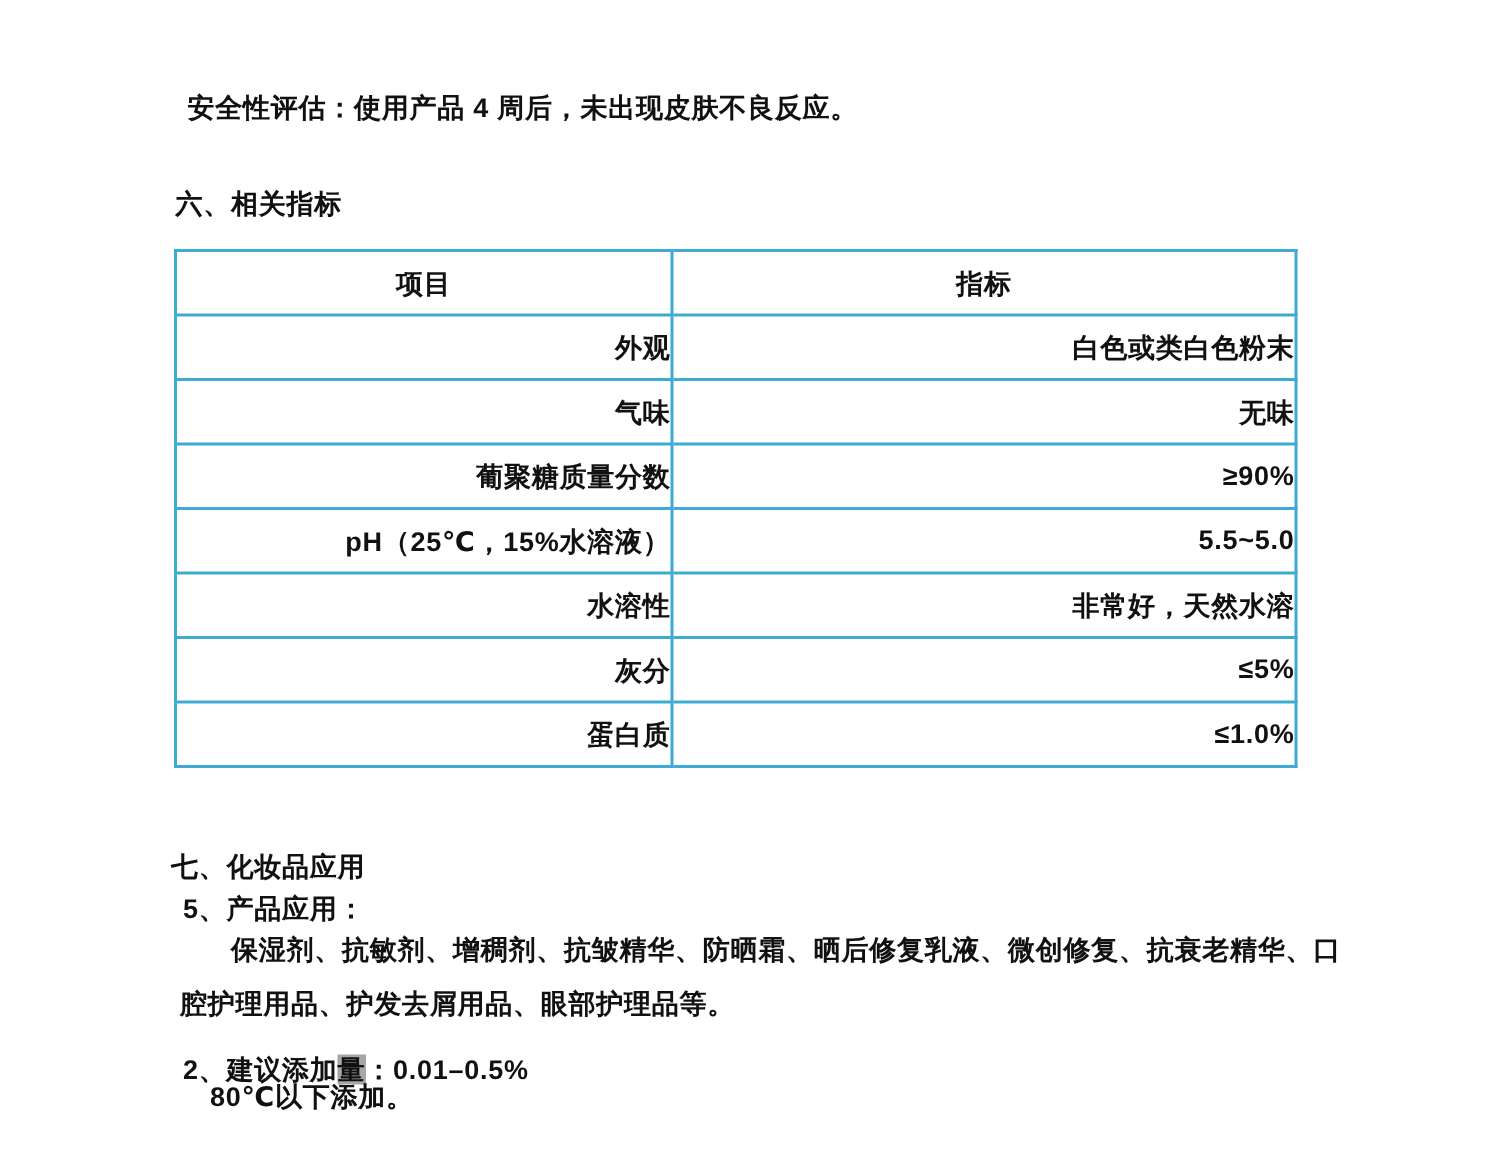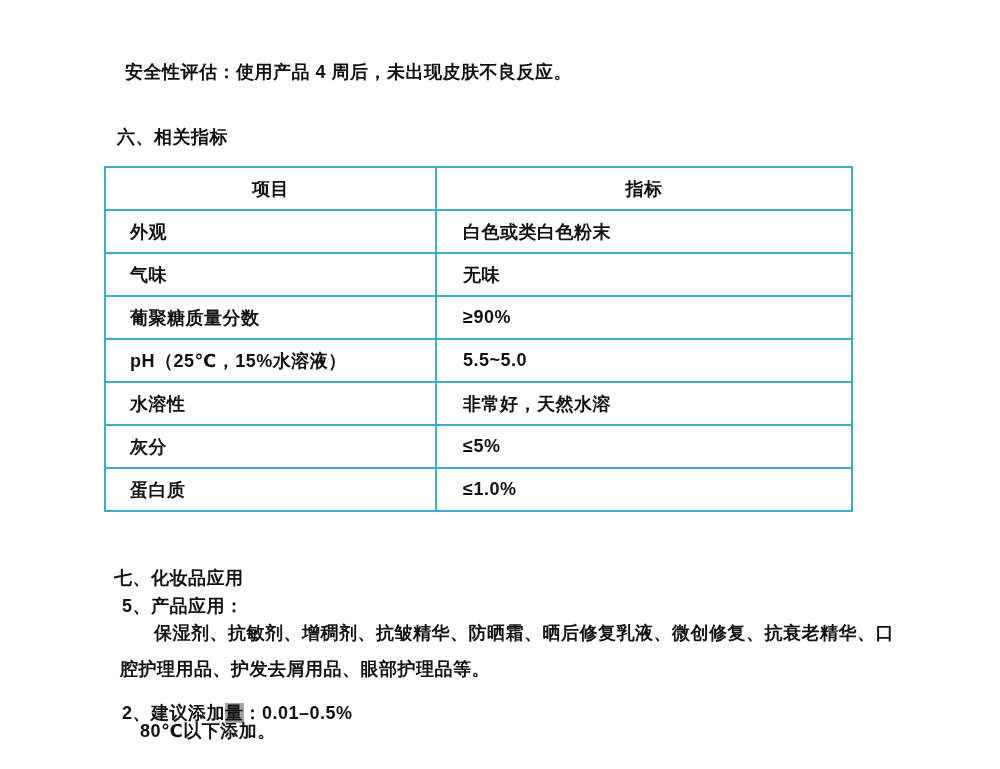--- a/index.html
+++ b/index.html
@@ -28,39 +28,39 @@
   .apps-line1    { left: 154px; top: 622px; }
   .apps-line2    { left: 120px; top: 658px; }
   .sec7-item2    { left: 122px; top: 677px; margin-top: 25px; }
   .temp-note     { left: 140px; top: 704px; margin-top: 16px; }
   .hl {
     background: #a6a6a6;
   }
   
   table.spec {
     position: absolute;
-    left: 104px;
+    left: 116px;
     top: 166px;
     width: 747px;
     border-collapse: collapse;
     table-layout: fixed;
   }
   table.spec th, table.spec td {
     border: 2px solid #3faad2;
     height: 41px;
     font-size: 18px;
     font-weight: 700;
     letter-spacing: 0.5px;
     color: #111111;
     padding: 0;
     vertical-align: middle;
     background: #ffffff;
   }
   table.spec th { text-align: center; }
-  table.spec td { text-align: left; }
+  table.spec td { text-align: right; }
   table.spec td.c1 { padding-left: 24px; }
   table.spec td.c2 { padding-left: 26px; }
 </style>
 </head>
 <body>
 
 <div class="page">
 
   <div class="txt safety-line">安全性评估：使用产品 4 周后，未出现皮肤不良反应。</div>
 

